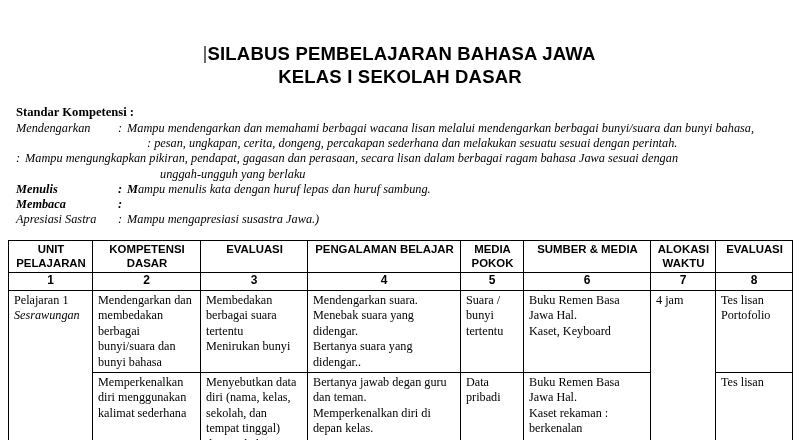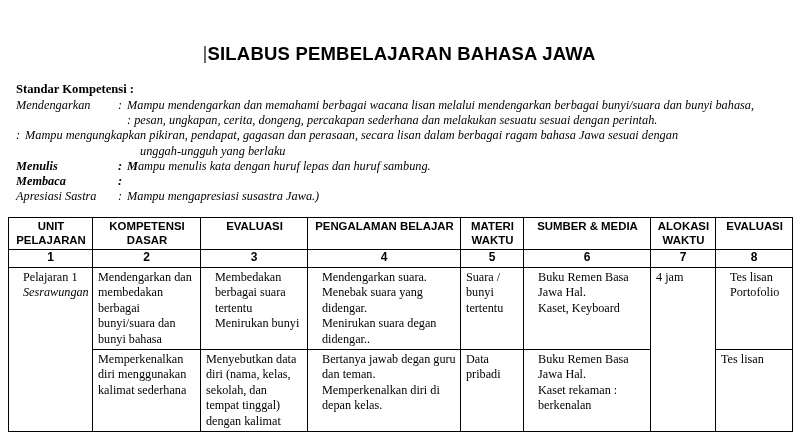--- a/index.html
+++ b/index.html
@@ -76,20 +76,21 @@
   }
   .sk-row.bold .sk-label,
   .sk-row.bold .sk-colon,
   .sk-row.bold .sk-text { font-weight: bold; }
   .sk-row.bold .sk-text { font-weight: normal; }
   .sk-row.bold .sk-text .lead { font-weight: bold; }
   .sk-cont {
     display: flex;
     line-height: 15.2px;
     font-style: italic;
+    gap: 20px;
   }
   .sk-cont .sk-indent { width: 111px; flex: 0 0 111px; }
   .sk-cont.deep .sk-indent { width: 124px; flex: 0 0 124px; }
 
   
   .tbl-wrap {
     margin-top: 13px;
     padding-left: 8px;
     padding-right: 8px;
   }
@@ -113,21 +114,21 @@
     padding: 3px 2px;
   }
   thead th.numrow {
     font-size: 12px;
     padding: 1px 2px 2px;
   }
   tbody td {
     font-size: 12.2px;
     line-height: 15.4px;
   }
-  .cell-line { display: block; white-space: normal; margin-left: 9px; }
+  .cell-line { display: block; white-space: normal; }
   .cell-line.it { font-style: italic; }
   td.mid {
     vertical-align: middle;
     text-align: left;
     padding-left: 12px;
   }
 
   
   col.c1 { width: 84px; }
   col.c2 { width: 108px; }
@@ -136,20 +137,21 @@
   col.c5 { width: 63px; }
   col.c6 { width: 127px; }
   col.c7 { width: 65px; }
   col.c8 { width: 77px; }
 </style>
 </head>
 <body>
 
 <div class="title-block">
   <div class="title-line title-line-1"><span class="caret"></span><span>SILABUS PEMBELAJARAN BAHASA JAWA</span></div>
+  <div class="title-line">KELAS I SEKOLAH DASAR</div>
 </div>
 
 <div class="sk">
   <div class="sk-heading">Standar Kompetensi :</div>
 
   <div class="sk-row">
     <span class="sk-label">Mendengarkan</span>
     <span class="sk-colon">:</span>
     <span class="sk-text">Mampu mendengarkan dan memahami berbagai wacana lisan melalui mendengarkan berbagai bunyi/suara dan bunyi bahasa,</span>
   </div>
@@ -196,21 +198,21 @@
         <col class="c6">
         <col class="c7">
         <col class="c8">
     </colgroup>
     <thead>
       <tr>
         <th>UNIT PELAJARAN</th>
         <th>KOMPETENSI DASAR</th>
         <th>EVALUASI</th>
         <th>PENGALAMAN BELAJAR</th>
-        <th>MATERI WAKTU</th>
+        <th>MEDIA POKOK</th>
         <th>SUMBER &amp; MEDIA</th>
         <th>ALOKASI WAKTU</th>
         <th>EVALUASI</th>
       </tr>
       <tr>
         <th class="numrow">1</th>
         <th class="numrow">2</th>
         <th class="numrow">3</th>
         <th class="numrow">4</th>
         <th class="numrow">5</th>
@@ -226,21 +228,21 @@
           <span class="cell-line it">Sesrawungan</span>
         </td>
         <td>Mendengarkan dan membedakan berbagai bunyi/suara dan bunyi bahasa</td>
         <td>
           <span class="cell-line">Membedakan berbagai suara tertentu</span>
           <span class="cell-line">Menirukan bunyi</span>
         </td>
         <td>
           <span class="cell-line">Mendengarkan suara.</span>
           <span class="cell-line">Menebak suara yang didengar.</span>
-          <span class="cell-line">Menirukan suara degan didengar..</span>
+          <span class="cell-line">Bertanya suara yang didengar..</span>
         </td>
         <td>Suara / bunyi tertentu</td>
         <td>
           <span class="cell-line">Buku Remen Basa Jawa Hal.</span>
           <span class="cell-line">Kaset, Keyboard</span>
         </td>
         <td rowspan="2" class="mid">4 jam</td>
         <td>
           <span class="cell-line">Tes lisan</span>
           <span class="cell-line">Portofolio</span>

